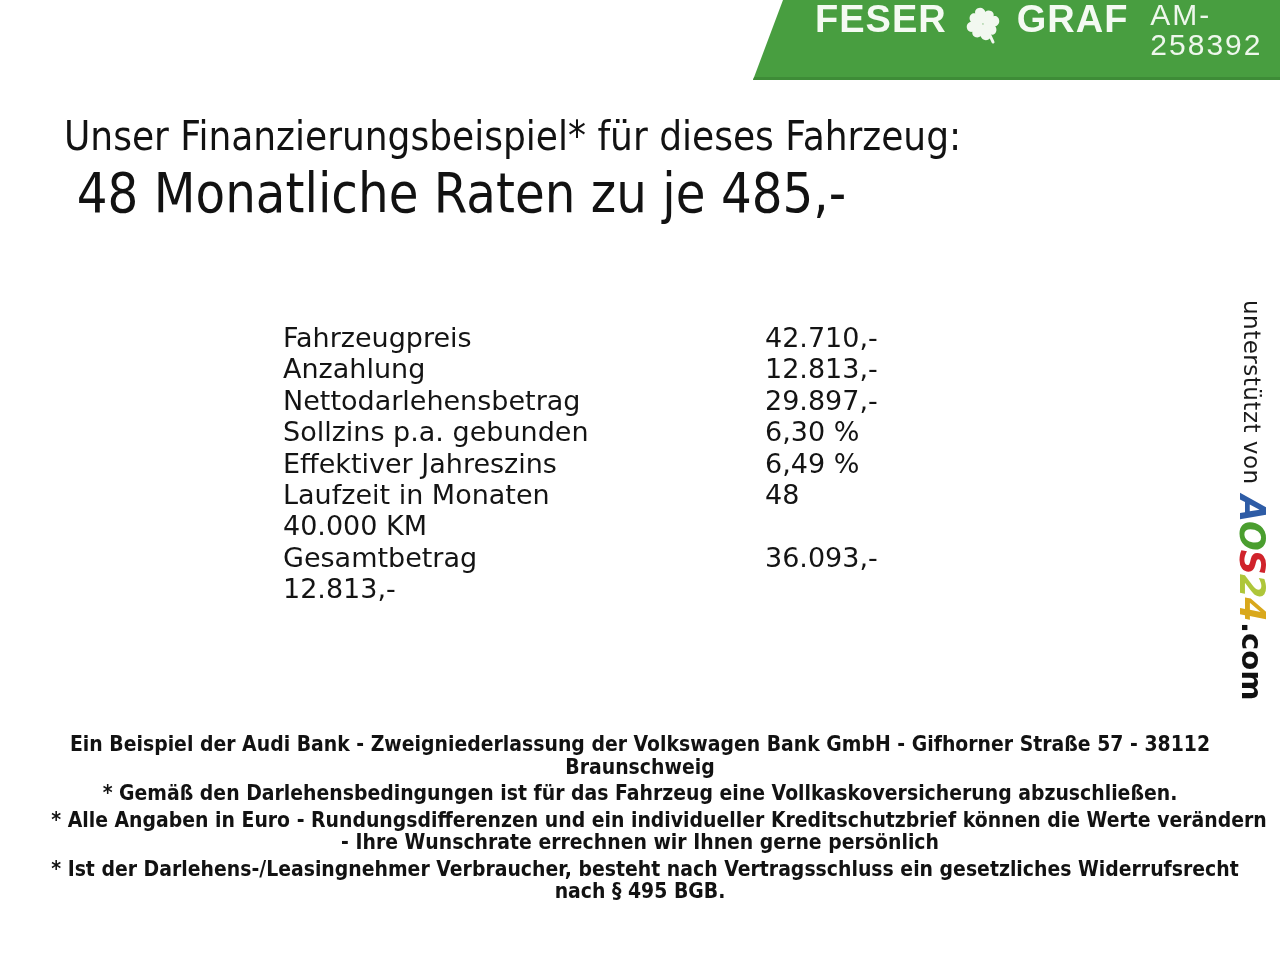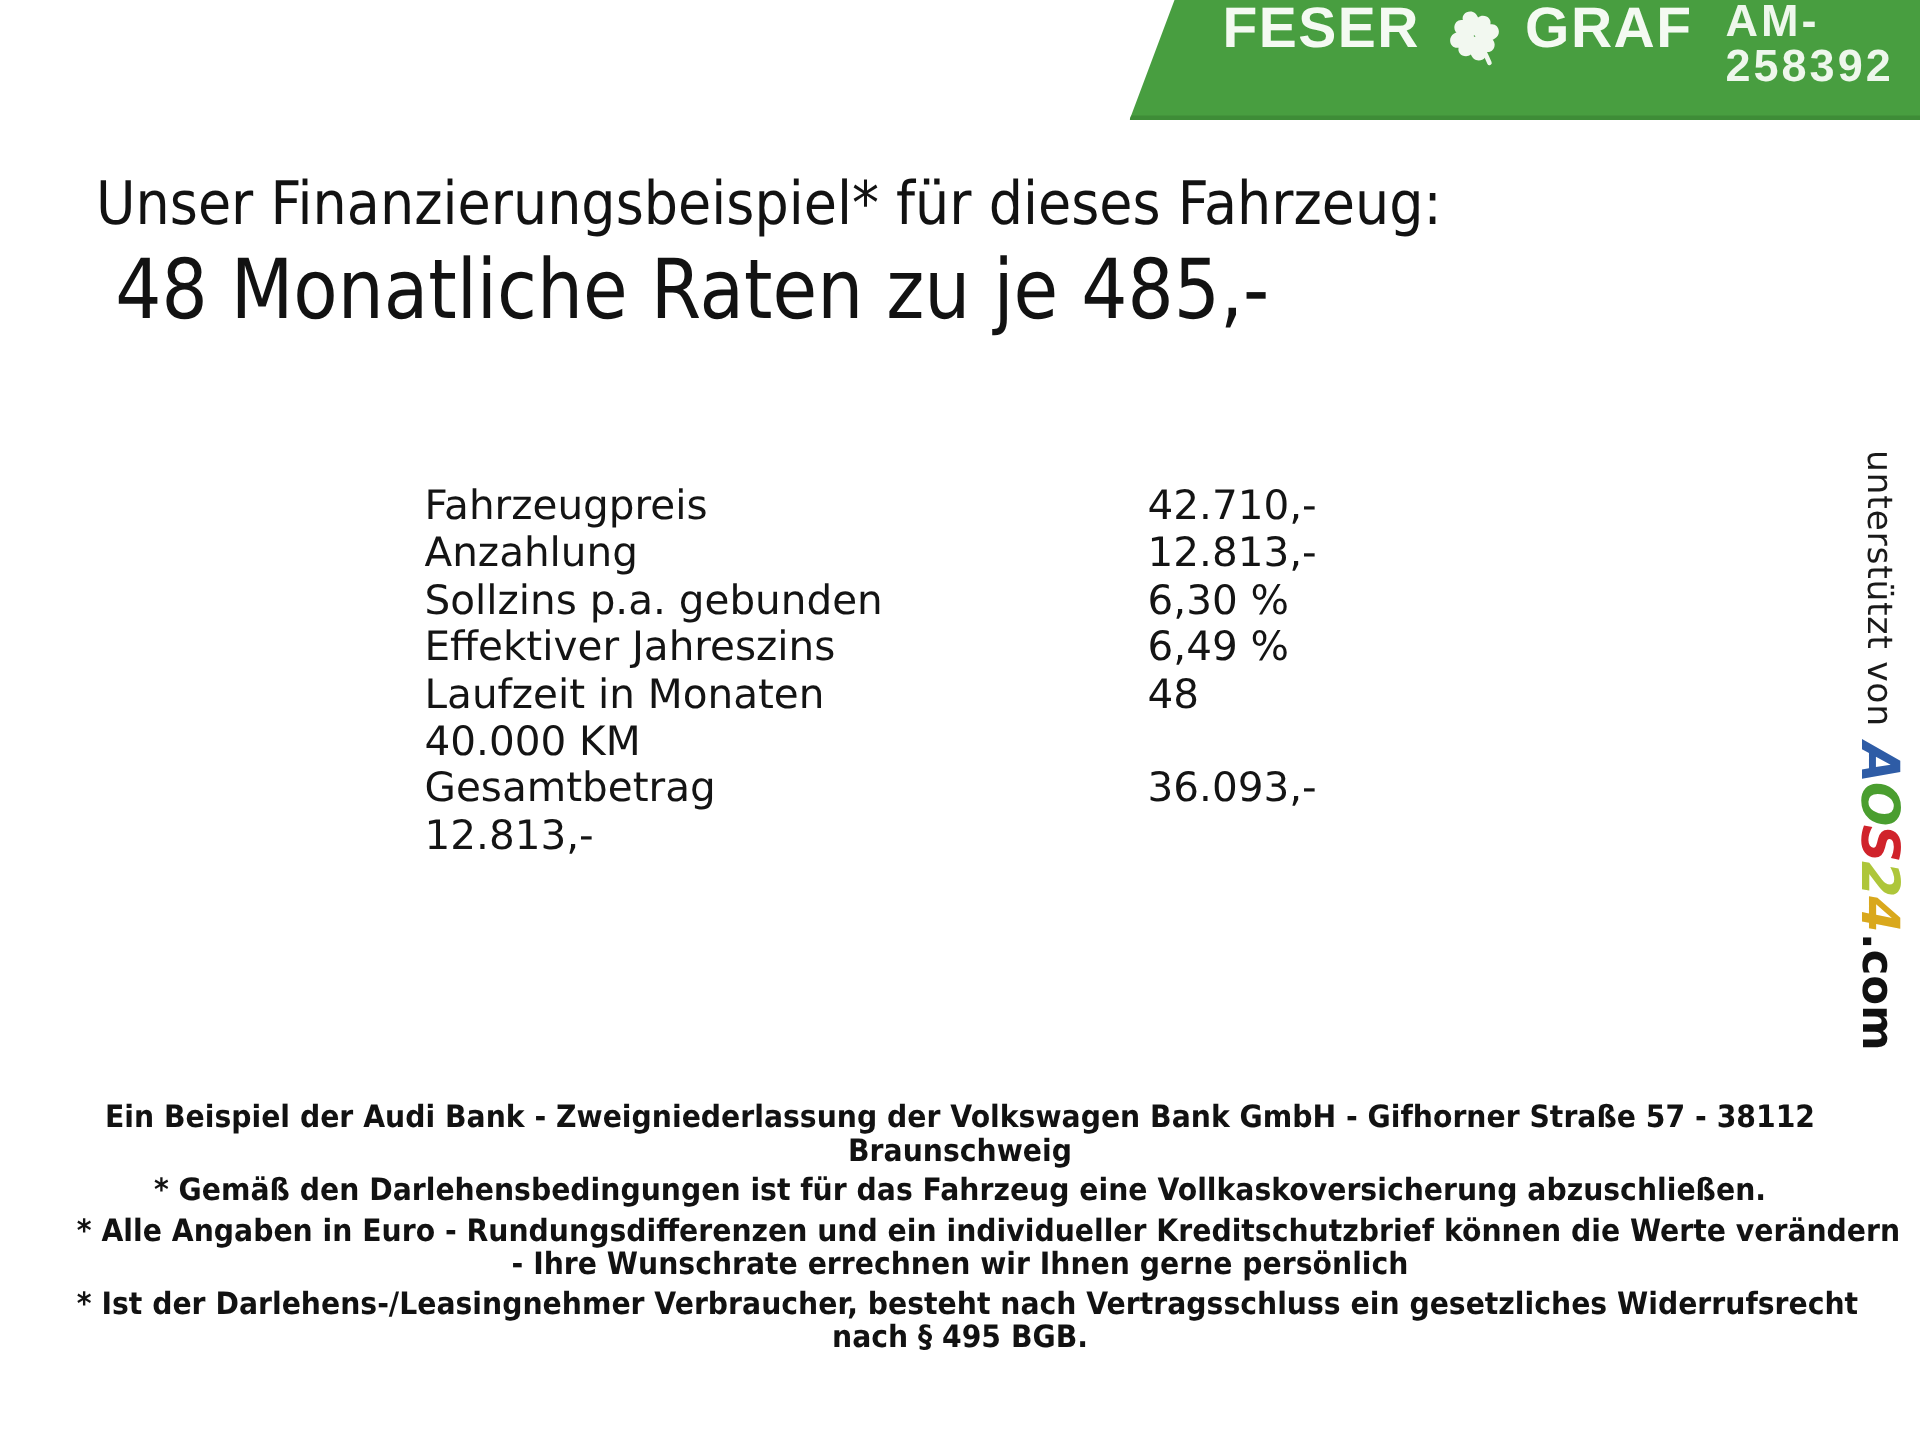--- a/index.html
+++ b/index.html
@@ -15,21 +15,21 @@
     clip-path:polygon(30px 0,100% 0,100% 100%,0 100%);
     box-shadow:inset 0 -3px 0 #3e8c37;
     display:flex;align-items:flex-start;padding-left:62px;box-sizing:border-box;
   }
   .brand{
     color:#f4faf2;font-weight:700;font-size:38px;letter-spacing:1px;
     font-family:"Liberation Sans",sans-serif;line-height:1;
   }
   .clover{margin:0 10px 4px 12px;}
   .vehicle-id{
-    color:#eef7ec;font-weight:700;font-size:30px;letter-spacing:2px;
+    color:#eef7ec;font-weight:400;font-size:30px;letter-spacing:2px;
     margin-left:22px;font-family:"Liberation Sans",sans-serif;line-height:1;
   }
 
   
   .title{position:absolute;top:112px;left:0;width:100%;text-align:left;color:#121212;}
   .title-line1{
     font-size:40px;font-weight:400;line-height:48px;
     transform:scaleX(0.90);transform-origin:50% 50%;white-space:nowrap;
   }
   .title-line2{
@@ -95,20 +95,24 @@
 <div class="fin-table">
   <div class="fin-row">
     <span class="fin-label">Fahrzeugpreis</span>
     <span class="fin-value">42.710,-</span>
   </div>
   <div class="fin-row">
     <span class="fin-label">Anzahlung</span>
     <span class="fin-value">12.813,-</span>
   </div>
   <div class="fin-row">
+    <span class="fin-label">Nettodarlehensbetrag</span>
+    <span class="fin-value">29.897,-</span>
+  </div>
+  <div class="fin-row">
     <span class="fin-label">Sollzins p.a. gebunden</span>
     <span class="fin-value">6,30 %</span>
   </div>
   <div class="fin-row">
     <span class="fin-label">Effektiver Jahreszins</span>
     <span class="fin-value">6,49 %</span>
   </div>
   <div class="fin-row">
     <span class="fin-label">Laufzeit in Monaten</span>
     <span class="fin-value">48</span>

